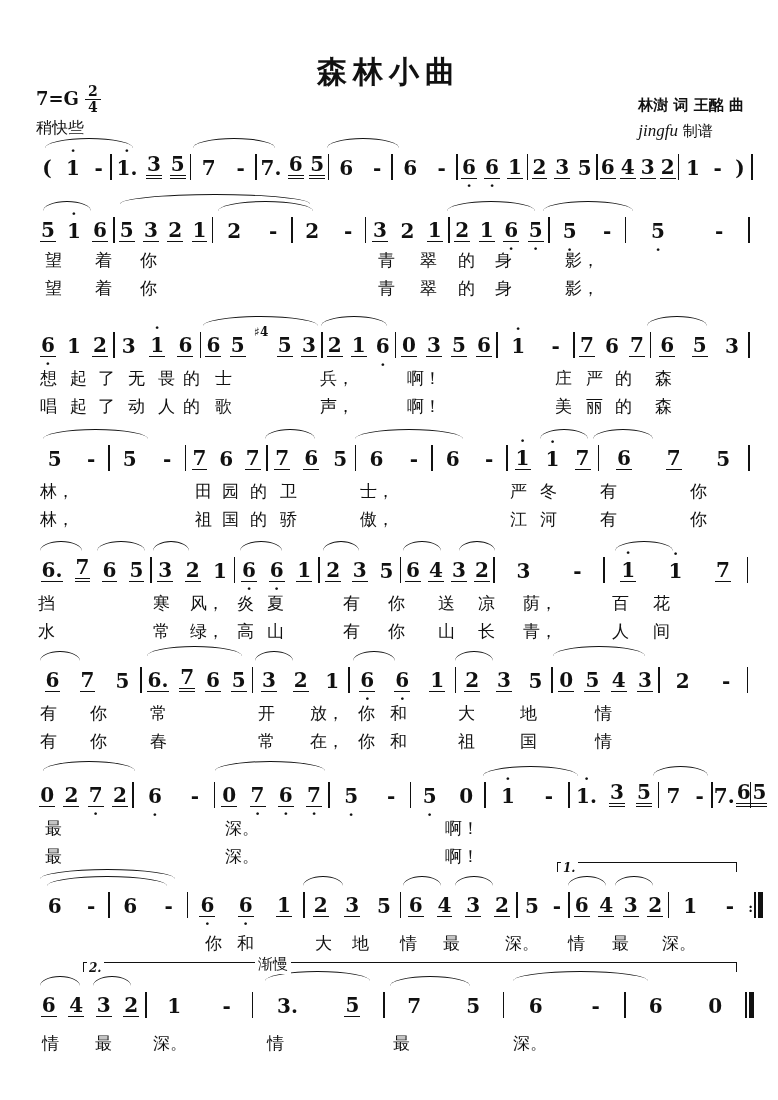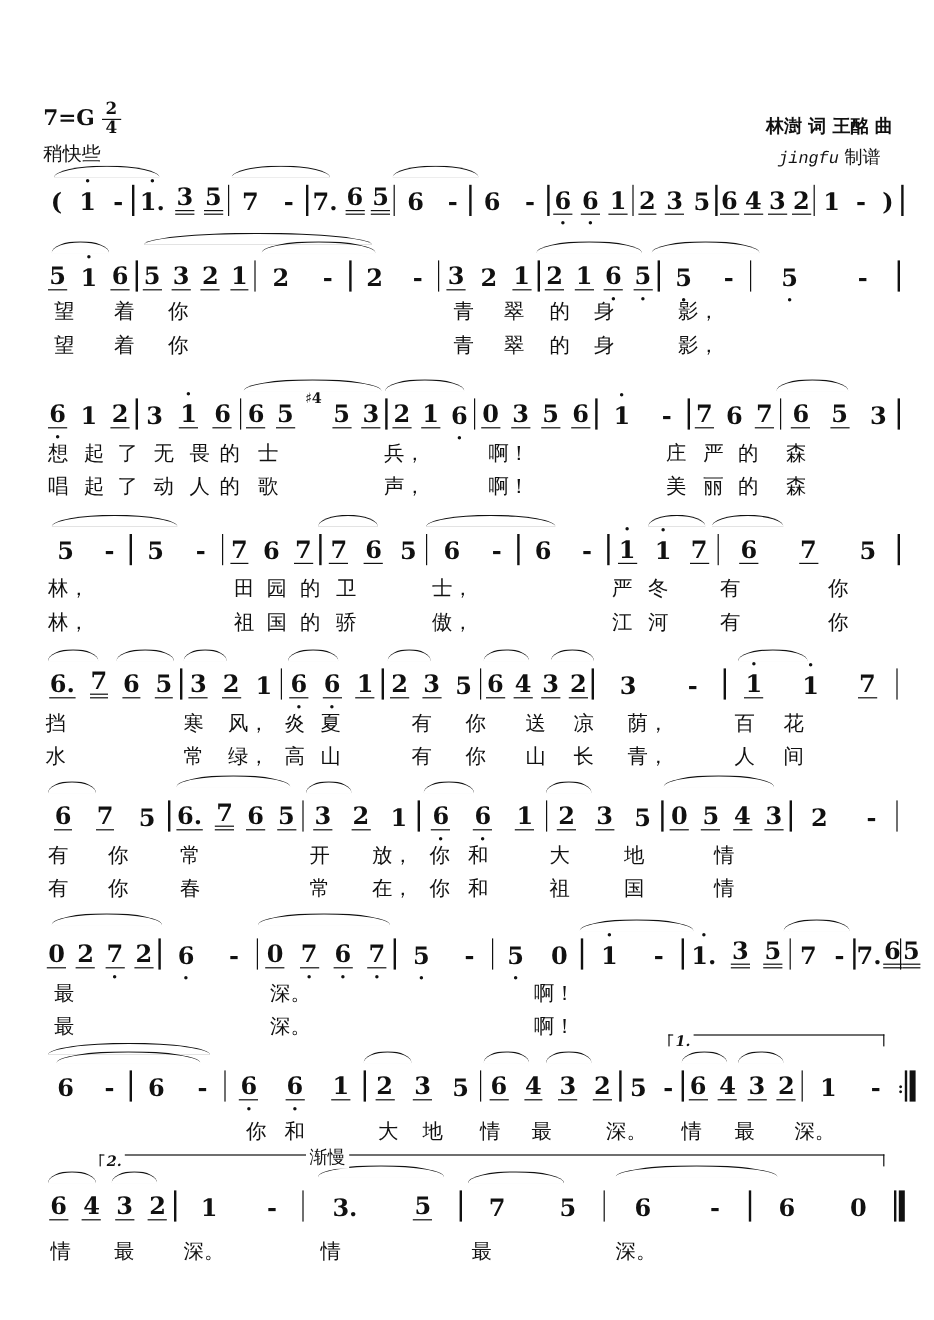--- a/index.html
+++ b/index.html
@@ -7,24 +7,24 @@
         font-family:"DejaVu Serif",serif;color:#111;}
   .title{position:absolute;top:52px;left:0;width:100%;text-align:center;margin:0;
          font-size:30px;font-weight:bold;letter-spacing:6px;}
   .keysig{position:absolute;left:36px;top:84px;font-size:18px;font-weight:bold;}
   .ts{display:inline-block;vertical-align:middle;margin-left:6px;text-align:center;
       font-size:14px;font-weight:bold;line-height:15px;}
   .tsn{display:block;border-bottom:1.5px solid #111;padding:0 3px;}
   .tsd{display:block;}
   .tempo{position:absolute;left:36px;top:118px;font-size:16px;
          font-family:"DejaVu Sans",sans-serif;}
-  .credits{position:absolute;right:34px;top:92px;text-align:center;line-height:26px;}
+  .credits{position:absolute;right:34px;top:92px;text-align:left;line-height:26px;}
   .credit-authors{font-size:15px;font-weight:bold;font-family:"DejaVu Sans",sans-serif;}
   .credit-notation{font-size:15px;font-family:"DejaVu Sans",sans-serif;}
-  .credit-notation i{font-family:Liberation Mono, monospace;font-size:14px;}
+  .credit-notation i{font-family:Liberation Serif, serif;font-size:17px;}
   #score{position:absolute;left:0;top:0;width:778px;height:1100px;}
   .system{position:absolute;left:35px;width:716px;font-size:0;white-space:nowrap;}
   .measure{display:inline-flex;justify-content:space-around;align-items:flex-end;
            height:34px;vertical-align:bottom;position:relative;box-sizing:border-box;}
   .tok{position:relative;font-family:"DejaVu Serif",serif;font-weight:bold;font-size:20px;
        line-height:22px;margin-bottom:5px;padding:0 1px;}
   .tok.u1{border-bottom:1.7px solid #111;}
   .tok.u2{border-bottom:4px double #111;}
   .tok .hi{position:absolute;top:-9px;left:50%;transform:translateX(-50%);
            font-size:15px;line-height:7px;}
@@ -45,20 +45,21 @@
        font-weight:bold;background:#fff;padding:0 2px;font-family:"DejaVu Serif",serif;}
   .lab{position:absolute;top:-33px;font-size:15px;background:#fff;padding:0 3px;
        font-family:"DejaVu Sans",sans-serif;}
   .lyr{position:absolute;font-size:17px;font-family:"DejaVu Sans",sans-serif;
        white-space:nowrap;line-height:20px;}
 </style>
 </head>
 <body>
 
 <div class="page">
+  <h1 class="title">森林小曲</h1>
   <div class="keysig">
     <span>7=G</span><span class="ts"><span class="tsn">2</span><span class="tsd">4</span></span>
   </div>
   <div class="tempo">稍快些</div>
   <div class="credits">
     <div class="credit-authors">林澍 词 王酩 曲</div>
     <div class="credit-notation"><i>jingfu</i> <span>制谱</span></div>
   </div>
   <div id="score">
       <div class="system" style="top: 150px;"><span class="measure" style="width: 75px;">

